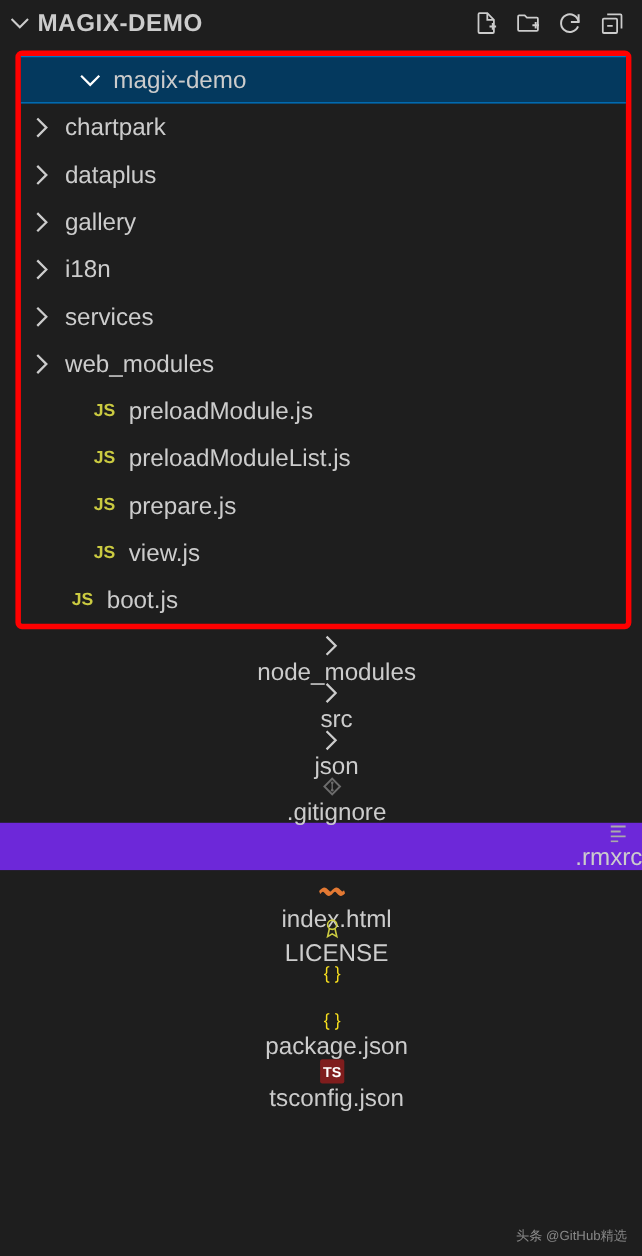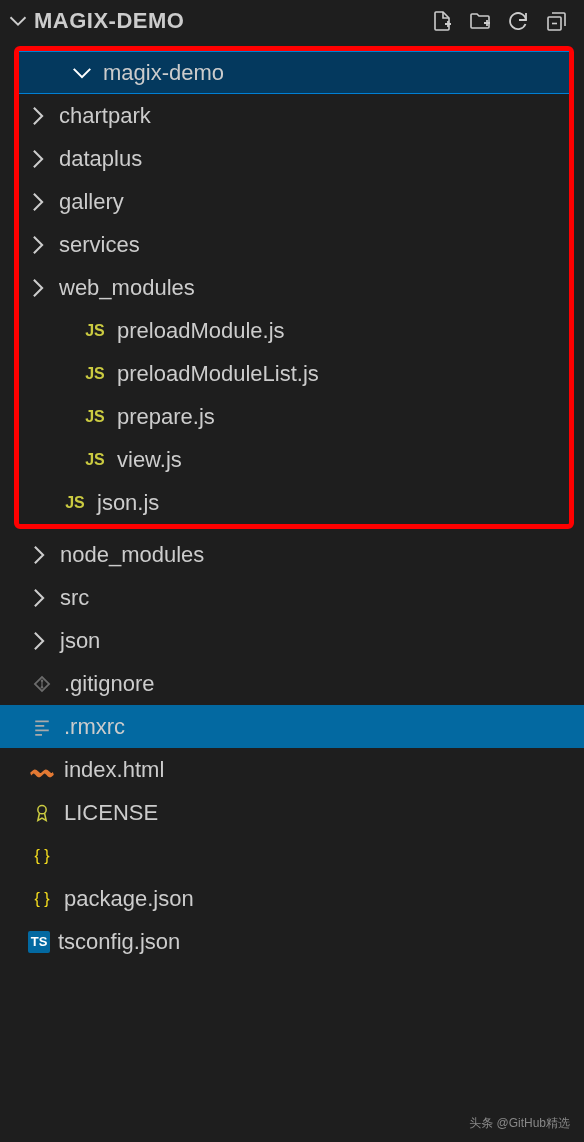--- a/index.html
+++ b/index.html
@@ -63,21 +63,22 @@
       padding-left: 8px;
       font-size: 22px;
       cursor: pointer;
     }
     .tree-row.selected {
       background: #04395e;
       border-top: 1px solid #007fd4;
       border-bottom: 1px solid #007fd4;
     }
     .tree-row.active {
-      background: #0369a1;
+      background: #6d28d9;
+      align-items: flex-end;
     }
     .indent-0 { padding-left: 20px; }
     .indent-1 { padding-left: 52px; }
     .indent-2 { }
     .chevron {
       width: 22px;
       height: 22px;
       display: inline-flex;
       align-items: center;
       justify-content: center;
@@ -89,41 +90,42 @@
       display: inline-flex;
       align-items: center;
       justify-content: center;
       margin-right: 8px;
       flex-shrink: 0;
       font-size: 16px;
       font-weight: 700;
     }
     .js-icon { color: #cbcb41; }
     .ts-icon {
-      background: #0369a1;
+      background: #7f1d1d;
       color: #fff;
       width: 22px;
       height: 22px;
       font-size: 13px;
       border-radius: 2px;
     }
     .json-icon { color: #f7df1e; font-weight: 400; }
     .git-icon { color: #6c6c6c; }
     .html-icon { color: #e37933; font-size: 22px; }
     .license-icon { color: #cbcb41; }
     .lines-icon { color: #999; }
     .label {
       color: #cccccc;
     }
     .header-chevron {
       width: 20px;
       height: 20px;
     }
     .outside-box .tree-row {
       padding-left: 28px;
+      flex-direction: column;
     }
     .watermark {
       position: absolute;
       bottom: 10px;
       right: 14px;
       font-size: 12px;
       color: #888;
     }
   </style>
 </head>
@@ -201,20 +203,28 @@
 
     <div class="tree-row indent-2">
       <span class="chevron">
         <svg viewBox="0 0 16 16" fill="none" stroke="#cccccc" stroke-width="1.5">
             <path d="M5 2l6 6-6 6"></path>
           </svg>
       </span>
       <span class="label">gallery</span>
     </div>
 
+    <div class="tree-row indent-2">
+      <span class="chevron">
+        <svg viewBox="0 0 16 16" fill="none" stroke="#cccccc" stroke-width="1.5">
+            <path d="M5 2l6 6-6 6"></path>
+          </svg>
+      </span>
+      <span class="label">i18n</span>
+    </div>
 
     <div class="tree-row indent-2">
       <span class="chevron">
         <svg viewBox="0 0 16 16" fill="none" stroke="#cccccc" stroke-width="1.5">
             <path d="M5 2l6 6-6 6"></path>
           </svg>
       </span>
       <span class="label">services</span>
     </div>
 
@@ -243,21 +253,21 @@
       <span class="label">prepare.js</span>
     </div>
 
     <div class="tree-row indent-1" style="padding-left:62px">
       <span class="file-icon js-icon">JS</span>
       <span class="label">view.js</span>
     </div>
 
     <div class="tree-row" style="padding-left:42px">
       <span class="file-icon js-icon">JS</span>
-      <span class="label">json.js</span>
+      <span class="label">boot.js</span>
     </div>
   </div>
 
   <div class="outside-box">
     <div class="tree-row">
       <span class="chevron">
         <svg viewBox="0 0 16 16" fill="none" stroke="#cccccc" stroke-width="1.5">
             <path d="M5 2l6 6-6 6"></path>
           </svg>
       </span>

